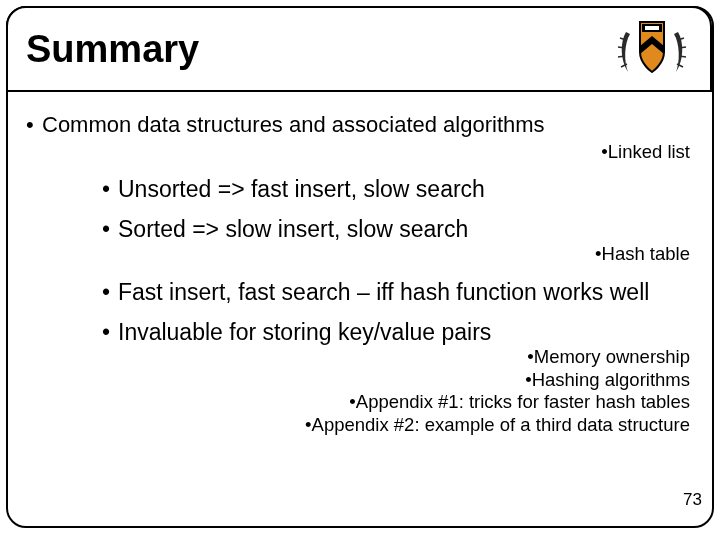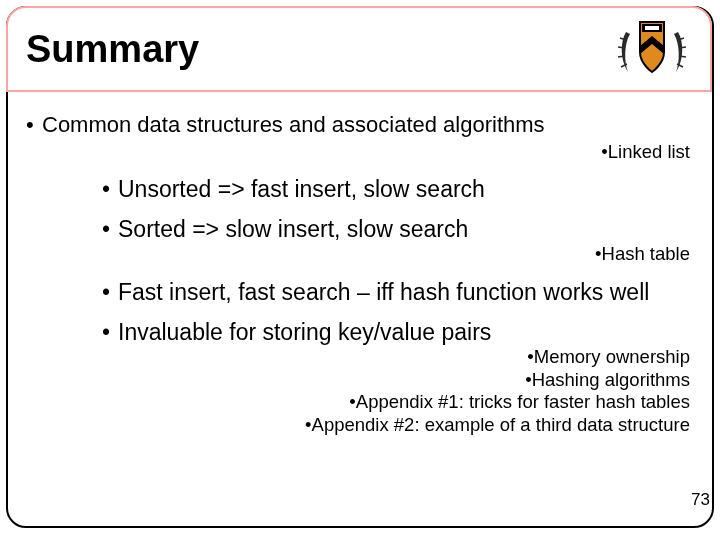--- a/index.html
+++ b/index.html
@@ -28,21 +28,21 @@
     border: 2px solid #000;
     border-radius: 20px;
     box-sizing: border-box;
   }
   .title-box {
     position: absolute;
     left: 6px;
     top: 6px;
     width: 706px;
     height: 86px;
-    border: 2px solid #fca5a5;
+    border: 2px solid #000000;
     border-top-left-radius: 20px;
     border-top-right-radius: 20px;
     border-bottom-left-radius: 0;
     border-bottom-right-radius: 0;
     box-sizing: border-box;
     background: #fff;
     display: flex;
     align-items: center;
     padding-left: 18px;
   }
@@ -81,21 +81,21 @@
   }
   .bullet {
     display: inline-block;
     width: 16px;
   }
   .lvl1 .bullet { color: #000; }
   .lvl2 .bullet { color: #000; }
   .lvl3 .bullet { color: #000; }
   .pagenum {
     position: absolute;
-    right: 10px;
+    right: 18px;
     bottom: 30px;
     font-size: 17px;
   }
 </style>
 </head>
 <body>
 
 <div class="slide">
 
   <div class="frame"></div>

